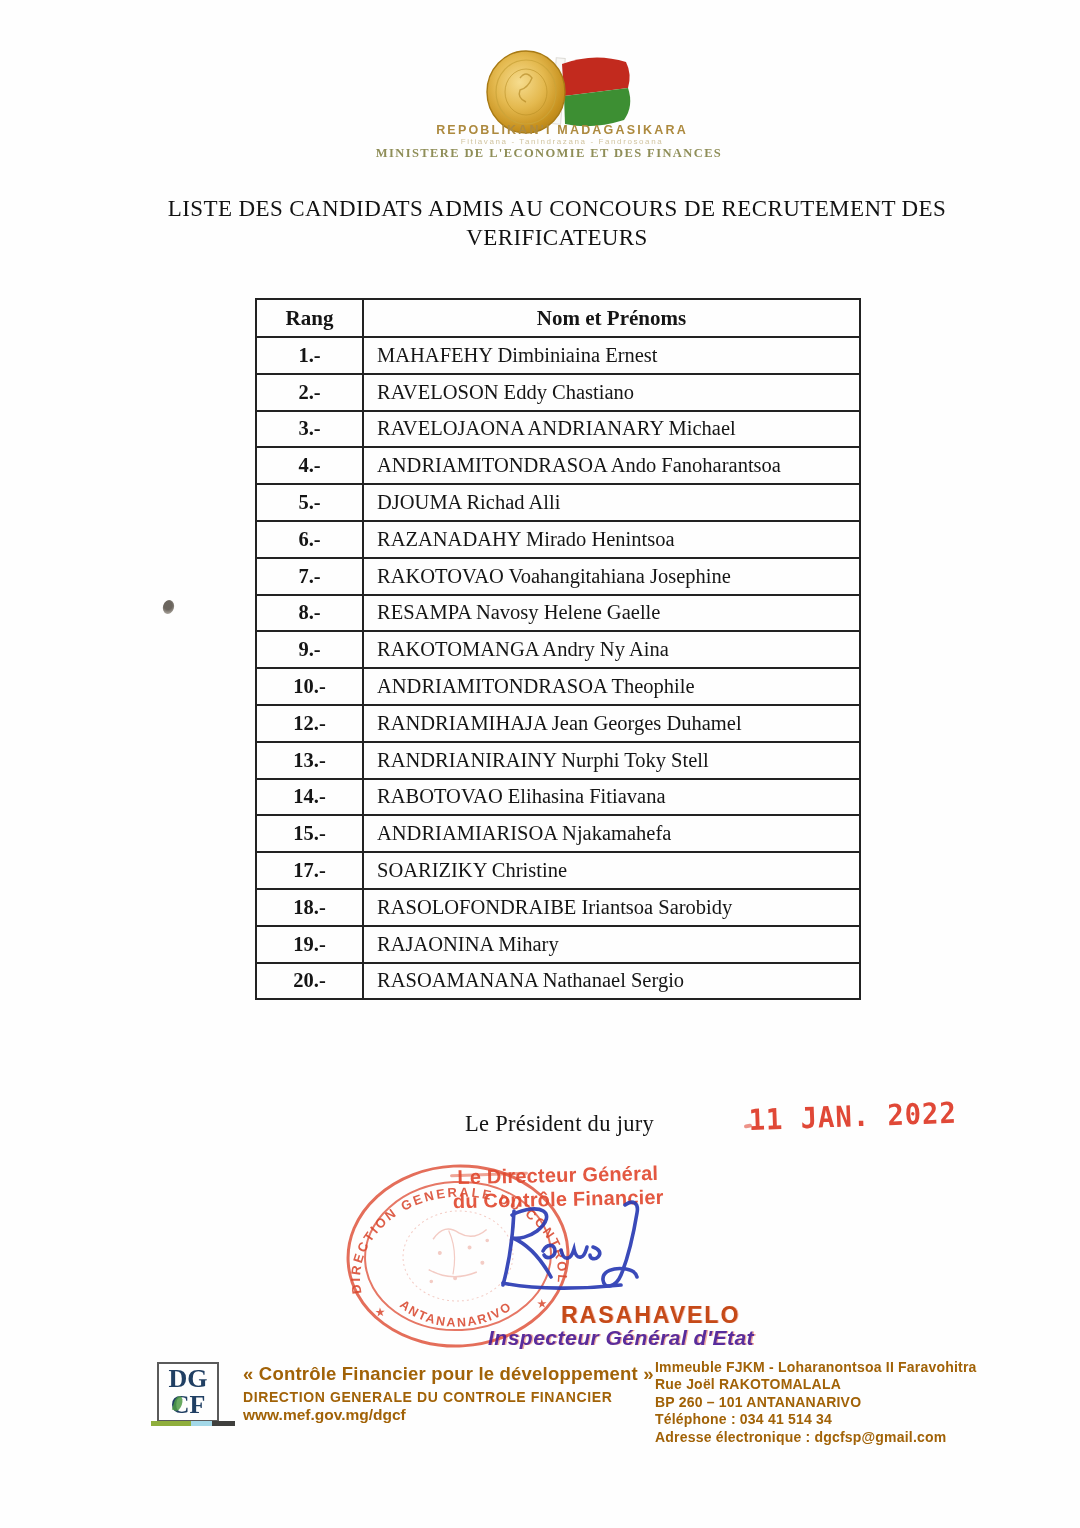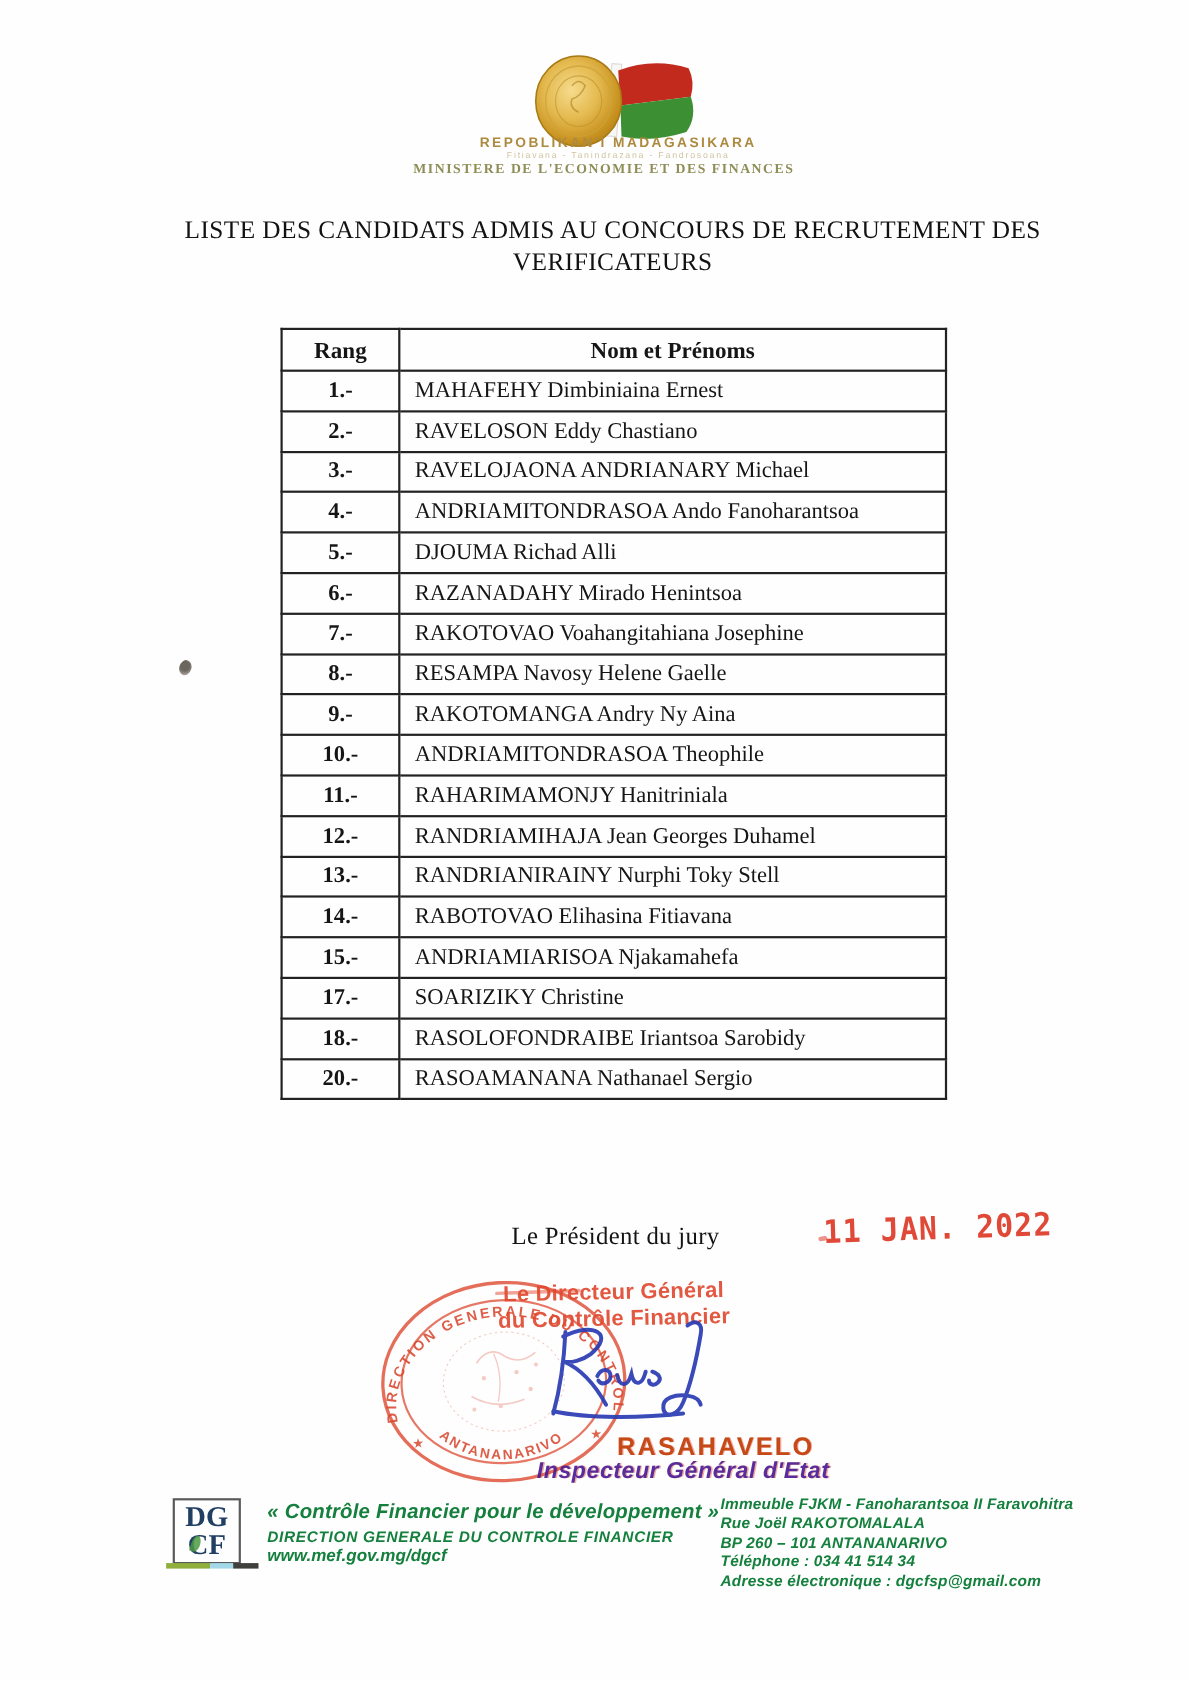--- a/index.html
+++ b/index.html
@@ -61,21 +61,21 @@
   .dgcf-box{position:absolute;left:157px;top:1362px;width:58px;height:54px;border:2px solid #5a5a5a;
             text-align:center;font-family:"Liberation Serif",serif;font-weight:bold;font-size:26px;
             line-height:26px;color:#203f63;padding-top:2px;}
   .dgcf-leaf{position:absolute;left:174px;top:1396px;width:8px;height:15px;background:#4d9a44;
              border-radius:60% 60% 60% 0;transform:rotate(18deg);opacity:.85;}
   .dgcf-bar{position:absolute;left:151px;top:1421px;width:84px;height:5px;font-size:0;}
   .dgcf-bar span{display:inline-block;height:5px;vertical-align:top;}
   .seg-green{width:40px;background:#8fae3c;}
   .seg-blue{width:21px;background:#a3d8e8;}
   .seg-dark{width:23px;background:#3f3f3d;}
-  .blue{color:#15803d;font-family:"Liberation Sans",sans-serif;font-weight:bold;font-style:italic;}
+  .blue{color:#a16207;font-family:"Liberation Sans",sans-serif;font-weight:bold;}
   .slogan{position:absolute;left:243px;top:1363px;font-size:18.5px;letter-spacing:.2px;}
   .direction{position:absolute;left:243px;top:1389px;font-size:14px;letter-spacing:.6px;}
   .website{position:absolute;left:243px;top:1406px;font-size:15.5px;}
   .address{position:absolute;left:655px;top:1359px;font-size:14px;line-height:17.4px;letter-spacing:.2px;}
 </style>
 </head>
 <body>
 
 <div class="page">
 
@@ -157,24 +157,20 @@
         </tr>
         <tr>
           <td class="rang">9.-</td>
           <td class="nom">RAKOTOMANGA Andry Ny Aina</td>
         </tr>
         <tr>
           <td class="rang">10.-</td>
           <td class="nom">ANDRIAMITONDRASOA Theophile</td>
         </tr>
         <tr>
-          <td class="rang">11.-</td>
-          <td class="nom">RAHARIMAMONJY Hanitriniala</td>
-        </tr>
-        <tr>
           <td class="rang">12.-</td>
           <td class="nom">RANDRIAMIHAJA Jean Georges Duhamel</td>
         </tr>
         <tr>
           <td class="rang">13.-</td>
           <td class="nom">RANDRIANIRAINY Nurphi Toky Stell</td>
         </tr>
         <tr>
           <td class="rang">14.-</td>
           <td class="nom">RABOTOVAO Elihasina Fitiavana</td>
@@ -183,20 +179,24 @@
           <td class="rang">15.-</td>
           <td class="nom">ANDRIAMIARISOA Njakamahefa</td>
         </tr>
         <tr>
           <td class="rang">17.-</td>
           <td class="nom">SOARIZIKY Christine</td>
         </tr>
         <tr>
           <td class="rang">18.-</td>
           <td class="nom">RASOLOFONDRAIBE Iriantsoa Sarobidy</td>
+        </tr>
+        <tr>
+          <td class="rang">19.-</td>
+          <td class="nom">RAJAONINA Mihary</td>
         </tr>
         <tr>
           <td class="rang">20.-</td>
           <td class="nom">RASOAMANANA Nathanael Sergio</td>
         </tr>
       </tbody>
   </table>
 
   <div class="smudge"></div>
 
@@ -261,20 +261,20 @@
   <div class="dgcf-leaf"></div>
   <div class="dgcf-bar">
     <span class="seg-green"></span><span class="seg-blue"></span><span class="seg-dark"></span>
   </div>
 
   <div class="slogan blue">« Contrôle Financier pour le développement »</div>
   <div class="direction blue">DIRECTION GENERALE DU CONTROLE FINANCIER</div>
   <div class="website blue">www.mef.gov.mg/dgcf</div>
 
   <div class="address blue">
-      <div>Immeuble FJKM - Fanoharantsoa II Faravohitra</div>
+      <div>Immeuble FJKM - Loharanontsoa II Faravohitra</div>
       <div>Rue Joël RAKOTOMALALA</div>
       <div>BP 260 – 101 ANTANANARIVO</div>
       <div>Téléphone : 034 41 514 34</div>
       <div>Adresse électronique : dgcfsp@gmail.com</div>
     </div>
 
 </div>
 
 </body></html>

